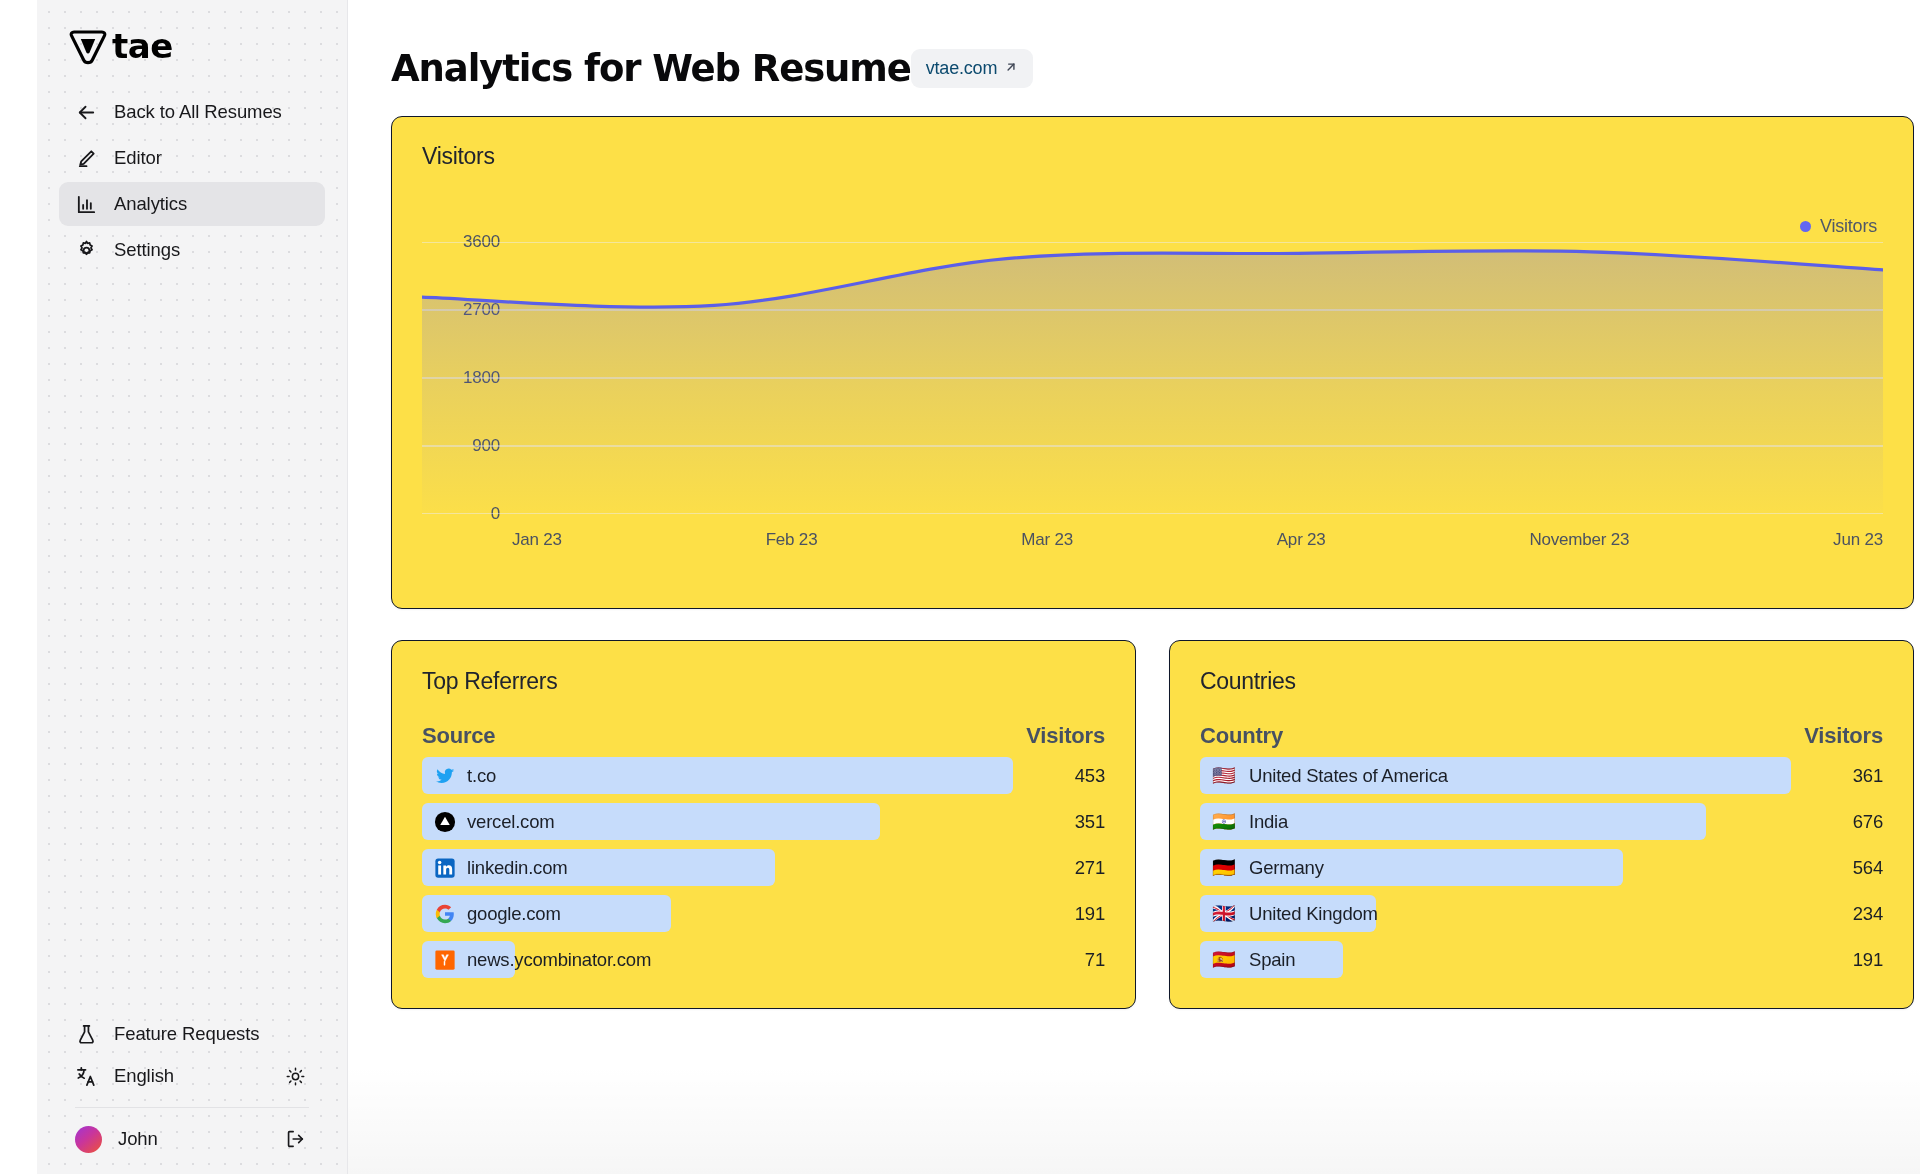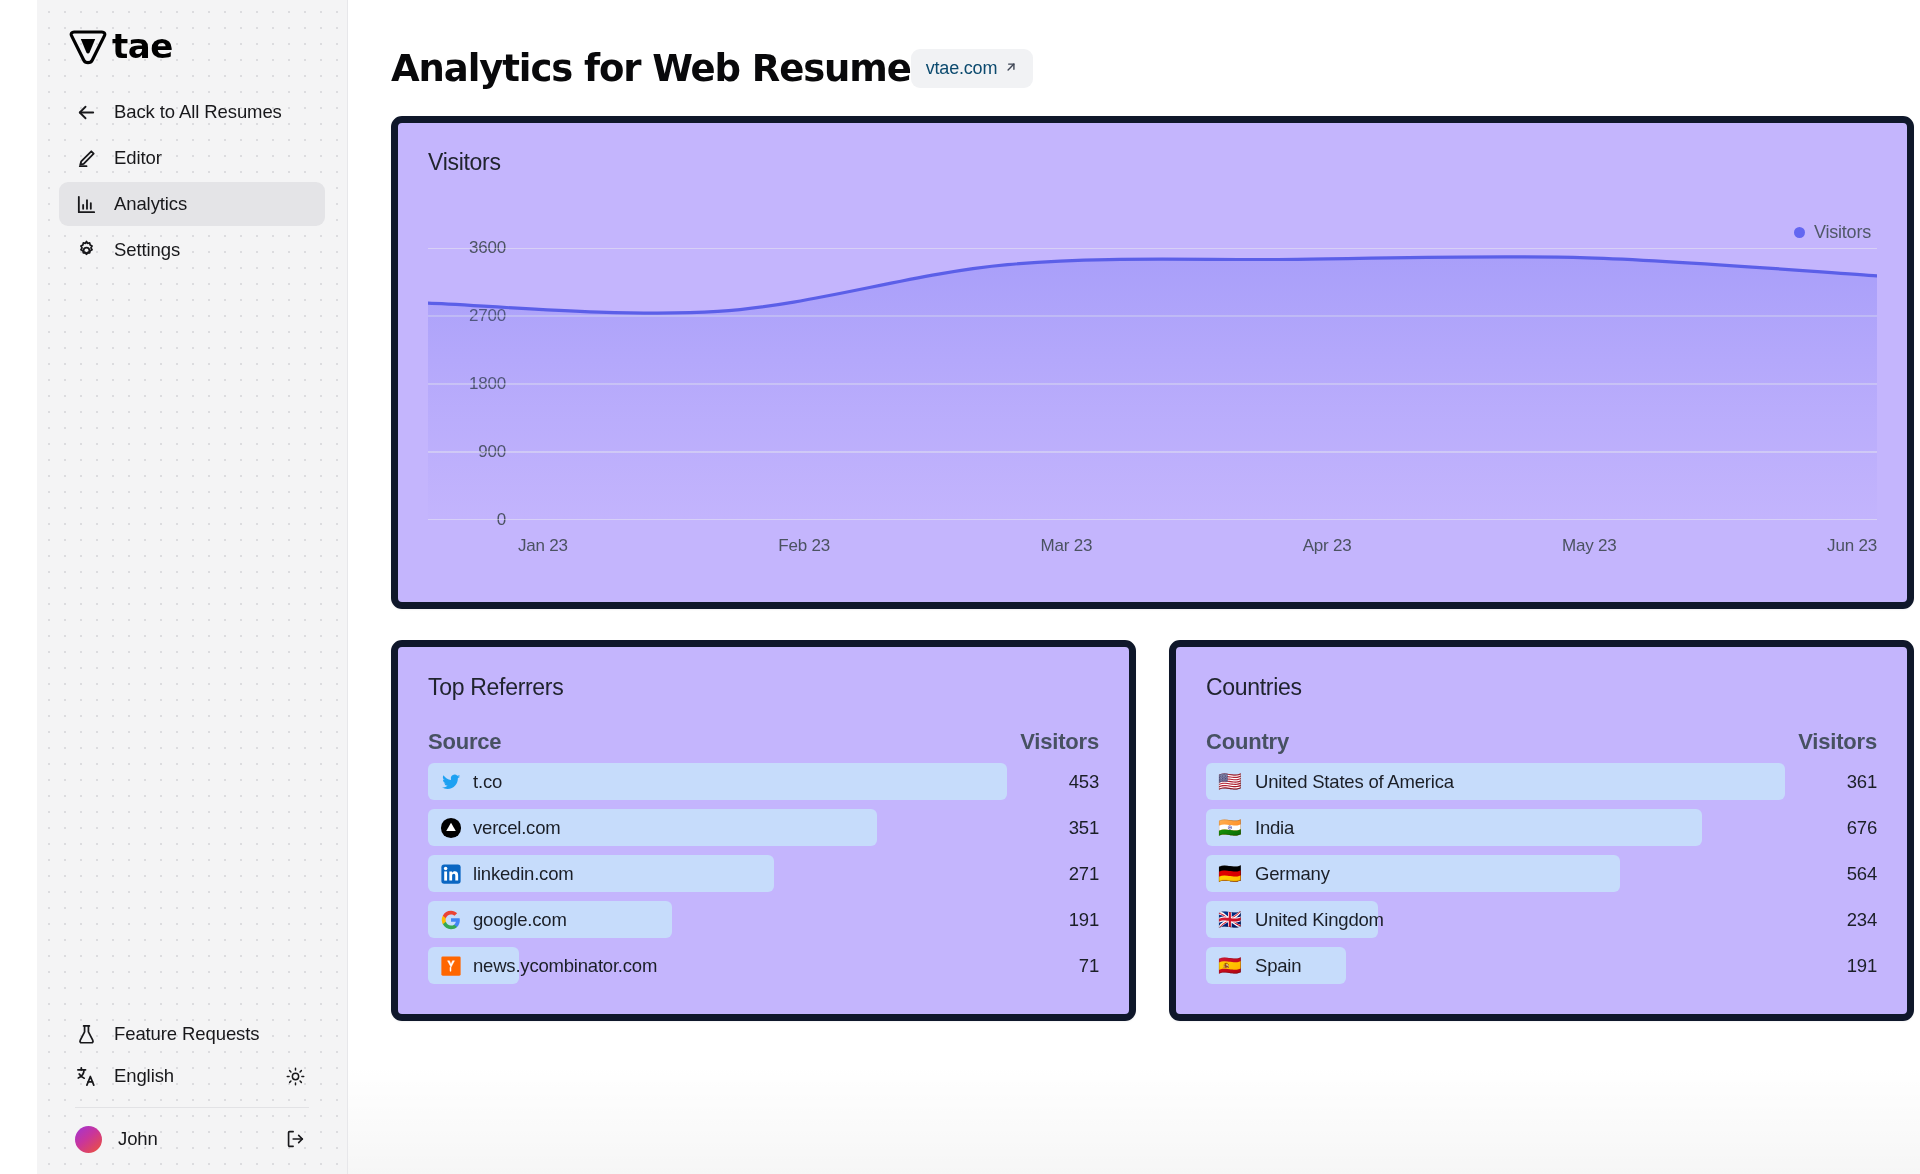--- a/index.html
+++ b/index.html
@@ -147,22 +147,22 @@
     border-radius: 9px;
     padding: 9px 15px;
     font-size: 18px;
     color: #0c4a6e;
     font-weight: 400;
     cursor: pointer;
     letter-spacing: -0.2px;
   }
 
   .card {
-    background: #c4b5fd;
-    border: 7px solid #0f172a;
+    background: #fde047;
+    border: 1px solid #0f172a;
     border-radius: 11px;
     box-shadow: 0 1px 2px rgba(16,24,40,0.05);
   }
 
   .card-title {
     font-size: 23px;
     font-weight: 500;
     color: #20242e;
     letter-spacing: -0.3px;
   }
@@ -463,21 +463,21 @@
             <path id="area-path" fill="url(#areaGrad)" d="M0,55.15555555555554 C33.333333333333336,56.54074074074072 133.33333333333331,69.88888888888886 200,63.46666666666664 C266.6666666666667,57.04444444444442 333.3333333333333,25.311111111111124 400,16.622222222222234 C466.6666666666667,7.933333333333346 533.3333333333334,12.466666666666654 600,11.333333333333314 C666.6666666666666,10.199999999999974 733.3333333333334,7.051851851851822 800,9.822222222222194 C866.6666666666666,12.592592592592567 966.6666666666666,24.933333333333323 1000,27.95555555555555 L1000,272 L0,272 Z"></path>
             <path id="line-path" fill="none" stroke="#5b5fe8" stroke-width="3.2" stroke-linejoin="round" stroke-linecap="round" vector-effect="non-scaling-stroke" d="M0,55.15555555555554 C33.333333333333336,56.54074074074072 133.33333333333331,69.88888888888886 200,63.46666666666664 C266.6666666666667,57.04444444444442 333.3333333333333,25.311111111111124 400,16.622222222222234 C466.6666666666667,7.933333333333346 533.3333333333334,12.466666666666654 600,11.333333333333314 C666.6666666666666,10.199999999999974 733.3333333333334,7.051851851851822 800,9.822222222222194 C866.6666666666666,12.592592592592567 966.6666666666666,24.933333333333323 1000,27.95555555555555"></path>
           </svg>
         </div>
 
         <div class="xlabels" id="xlabels">
             <div>Jan 23</div>
             <div>Feb 23</div>
             <div>Mar 23</div>
             <div>Apr 23</div>
-            <div>May 23</div>
+            <div>November 23</div>
             <div>Jun 23</div>
           </div>
       </div>
     </section>
 
     <div class="grid2">
 
       <section class="card panel">
         <div class="card-title">Top Referrers</div>
         <div class="panel-head">

